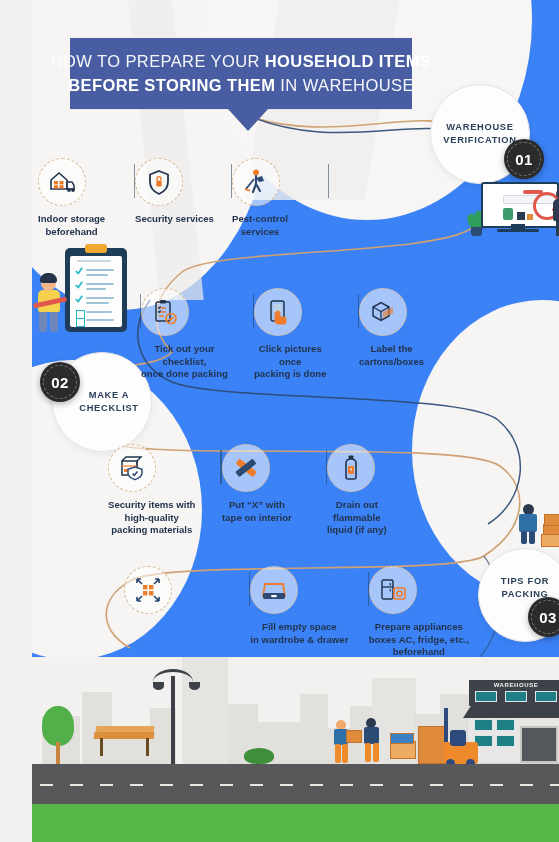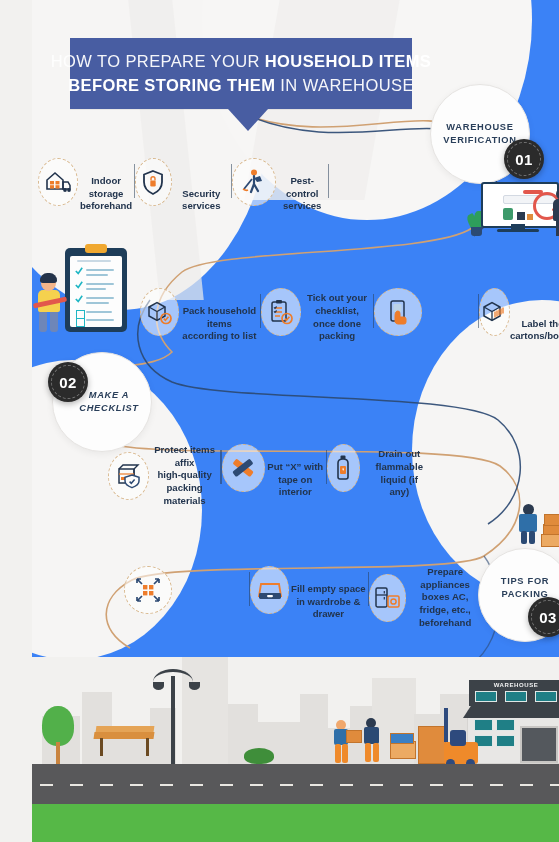--- a/index.html
+++ b/index.html
@@ -54,21 +54,21 @@
     box-shadow:0 2px 6px rgba(0,0,0,.3);
   }
   .badge::after{
     content:"";position:absolute;inset:3px;border-radius:50%;
     border:1px dashed rgba(255,255,255,.34);
   }
 
   
   .row{position:absolute;display:flex;align-items:flex-start;}
   .item{
-    display:flex;align-items:flex-end;
+    display:flex;flex-direction:column;align-items:flex-start;
     position:relative;
   }
   .ico-wrap{
     width:46px;height:46px;border-radius:50%;
     border:1.4px dashed #d9b98f;
     display:flex;align-items:center;justify-content:center;
     margin-bottom:7px;
     background:rgba(255,255,255,.55);
   }
   .ico-wrap svg{display:block;}
@@ -314,45 +314,31 @@
   <div class="person">
     <div class="p-leg" style="left:5px;"></div>
     <div class="p-leg" style="left:16px;"></div>
     <div class="p-torso"></div>
     <div class="p-head"></div>
     <div class="p-hair"></div>
     <div class="p-pencil"></div>
   </div>
 
   <div class="node" style="left:20px;top:352px;width:98px;height:98px;">
-    <div class="node-label" style="padding-left:14px;font-style:italic;">
+    <div class="node-label" style="padding-left:14px;">
       <div>MAKE A</div>
       <div>CHECKLIST</div>
     </div>
   </div>
-  <div class="badge" style="left:16px;top:362px;">
+  <div class="badge" style="left:8px;top:362px;">
     <span>02</span>
   </div>
 
   <div class="row" style="left:108px;top:288px;width:451px;">
 
-    <div class="item" style="width:120px;">
-      <div class="ico-wrap">
-        <svg width="28" height="27" viewBox="0 0 28 27">
-          <path d="M4 8 L12 3.5 L20 8 L20 17 L12 21.5 L4 17 Z" fill="none" stroke="#22344d" stroke-width="1.5"></path>
-          <path d="M4 8 L12 12.5 L20 8 M12 12.5 V21.5" fill="none" stroke="#22344d" stroke-width="1.3"></path>
-          <circle cx="21" cy="19.5" r="5" fill="none" stroke="#ee7d2b" stroke-width="1.7"></circle>
-          <path d="M18.8 19.6 L20.4 21.3 L23.4 17.8" fill="none" stroke="#ee7d2b" stroke-width="1.7"></path>
-        </svg>
-      </div>
-      <div class="item-label">
-        <div>Pack household items</div>
-        <div>according to list</div>
-      </div>
-    </div>
 
     <div class="divider"></div>
 
     <div class="item" style="width:112px;">
       <div class="ico-wrap">
         <svg width="26" height="28" viewBox="0 0 26 28">
           <rect x="4" y="4" width="14" height="19" rx="1.8" fill="none" stroke="#22344d" stroke-width="1.5"></rect>
           <rect x="8" y="2" width="6" height="3.4" rx="1" fill="#22344d"></rect>
           <path d="M7 10 h7 M7 14 h7 M7 18 h5" stroke="#ee7d2b" stroke-width="1.4"></path>
           <path d="M6 9.3 l1 1 l1.6 -1.8 M6 13.3 l1 1 l1.6 -1.8" stroke="#22344d" stroke-width="1.2" fill="none"></path>
@@ -370,20 +356,25 @@
     <div class="divider"></div>
 
     <div class="item" style="width:104px;">
       <div class="ico-wrap">
         <svg width="24" height="28" viewBox="0 0 24 28">
           <rect x="5" y="3" width="13" height="20" rx="2" fill="none" stroke="#22344d" stroke-width="1.5"></rect>
           <rect x="7.5" y="6" width="8" height="8" rx="1" fill="#bcd3e6"></rect>
           <path d="M11 19 v4" stroke="#22344d" stroke-width="1.2"></path>
           <path d="M9 18 q0 -5 3 -5 q2 0 2 3 v3 h4 q2 0 2 2 v3 q0 2 -2 2 h-6 q-2 0 -3 -2 z" fill="#ee7d2b" stroke="#ee7d2b" stroke-width="1"></path>
         </svg>
+      </div>
+      <div class="item-label">
+        <div>Click pictures</div>
+        <div>once</div>
+        <div>packing is done</div>
       </div>
     </div>
 
     <div class="divider"></div>
 
     <div class="item" style="width:96px;">
       <div class="ico-wrap">
         <svg width="28" height="26" viewBox="0 0 28 26">
           <path d="M4 8 L12 3.5 L20 8 L20 17 L12 21.5 L4 17 Z" fill="none" stroke="#22344d" stroke-width="1.5"></path>
           <path d="M4 8 L12 12.5 L20 8 M12 12.5 V21.5" fill="none" stroke="#22344d" stroke-width="1.3"></path>
@@ -405,21 +396,21 @@
           <rect x="4" y="6" width="15" height="14" fill="none" stroke="#22344d" stroke-width="1.5"></rect>
           <path d="M4 6 L8 2 L23 2 L19 6" fill="none" stroke="#22344d" stroke-width="1.4"></path>
           <path d="M19 6 V20" fill="none" stroke="#22344d" stroke-width="1.3"></path>
           <path d="M4 11 h15" stroke="#ee7d2b" stroke-width="1.2"></path>
           <rect x="6" y="14" width="4" height="3" fill="#ee7d2b"></rect>
           <path d="M17 12 L24 14.4 V18 c0 3.3 -3.3 5.3 -7 6.6 c-3.7 -1.3 -7 -3.3 -7 -6.6 V14.4 Z" fill="#fdfdfd" stroke="#2d4a73" stroke-width="1.5"></path>
           <path d="M14.6 18.6 L16.3 20.3 L19.6 16.6" fill="none" stroke="#2d4a73" stroke-width="1.5"></path>
         </svg>
       </div>
       <div class="item-label">
-        <div>Protect items affix</div>
+        <div>Security items with</div>
         <div>high-quality</div>
         <div>packing materials</div>
       </div>
     </div>
 
     <div class="divider"></div>
 
 
     <div class="divider"></div>
 
@@ -431,21 +422,21 @@
         </svg>
       </div>
       <div class="item-label">
         <div>Put “X” with</div>
         <div>tape on interior</div>
       </div>
     </div>
 
     <div class="divider"></div>
 
-    <div class="item" style="width:96px;gap:16px;">
+    <div class="item" style="width:96px;">
       <div class="ico-wrap">
         <svg width="20" height="28" viewBox="0 0 20 28">
           <rect x="7.5" y="1.5" width="5" height="3.5" rx="1" fill="#22344d"></rect>
           <path d="M5 9 q0 -4 5 -4 q5 0 5 4 V23 q0 2 -2 2 H7 q-2 0 -2 -2 Z" fill="none" stroke="#22344d" stroke-width="1.6"></path>
           <rect x="7" y="12" width="6" height="8" fill="#ee7d2b" rx="1"></rect>
           <path d="M10 13.5 q1.6 2 0.4 3.2 q-1.6 -0.6 -0.4 -3.2" fill="#fff"></path>
         </svg>
       </div>
       <div class="item-label">
         <div>Drain out</div>

